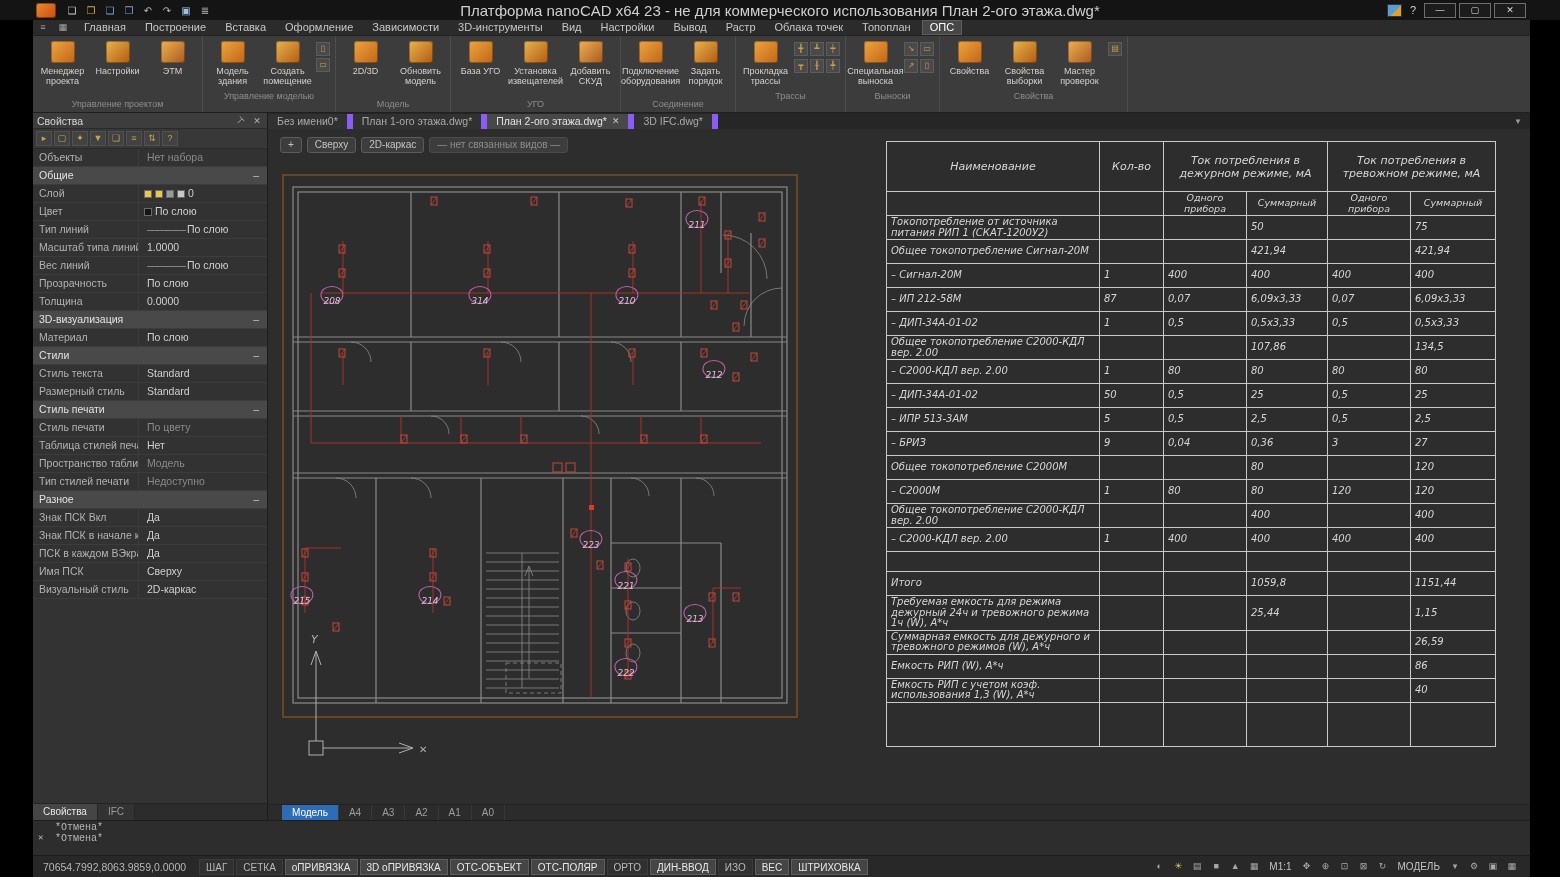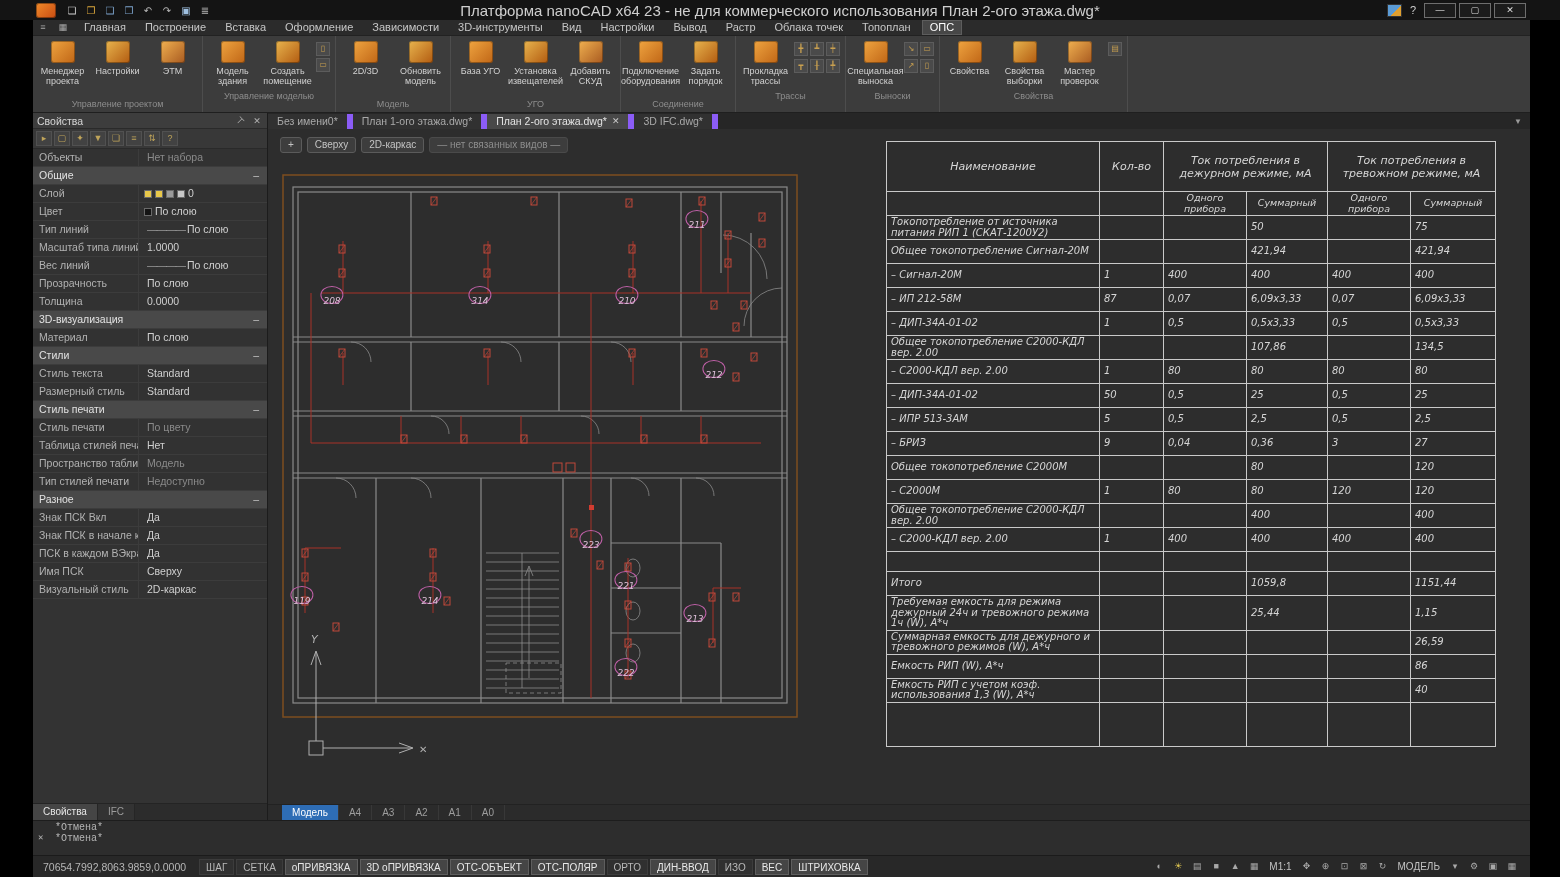--- a/index.html
+++ b/index.html
@@ -672,21 +672,21 @@
     </div>
     <div id="room-labels">
 
     <div class="roomlabel" style="left: 52px; top: 122px;">208</div>
         <div class="roomlabel" style="left: 200px; top: 122px;">314</div>
         <div class="roomlabel" style="left: 347px; top: 122px;">210</div>
         <div class="roomlabel" style="left: 417px; top: 46px;">211</div>
         <div class="roomlabel" style="left: 434px; top: 196px;">212</div>
         <div class="roomlabel" style="left: 415px; top: 440px;">213</div>
         <div class="roomlabel" style="left: 150px; top: 422px;">214</div>
-        <div class="roomlabel" style="left: 22px; top: 422px;">119</div>
+        <div class="roomlabel" style="left: 22px; top: 422px;">215</div>
         <div class="roomlabel" style="left: 346px; top: 407px;">221</div>
         <div class="roomlabel" style="left: 346px; top: 494px;">222</div>
         <div class="roomlabel" style="left: 311px; top: 366px;">223</div>
       </div>
 
     <table id="ctable">
       <colgroup>
           <col style="width:213px">
           <col style="width:64px">
           <col style="width:83px">

